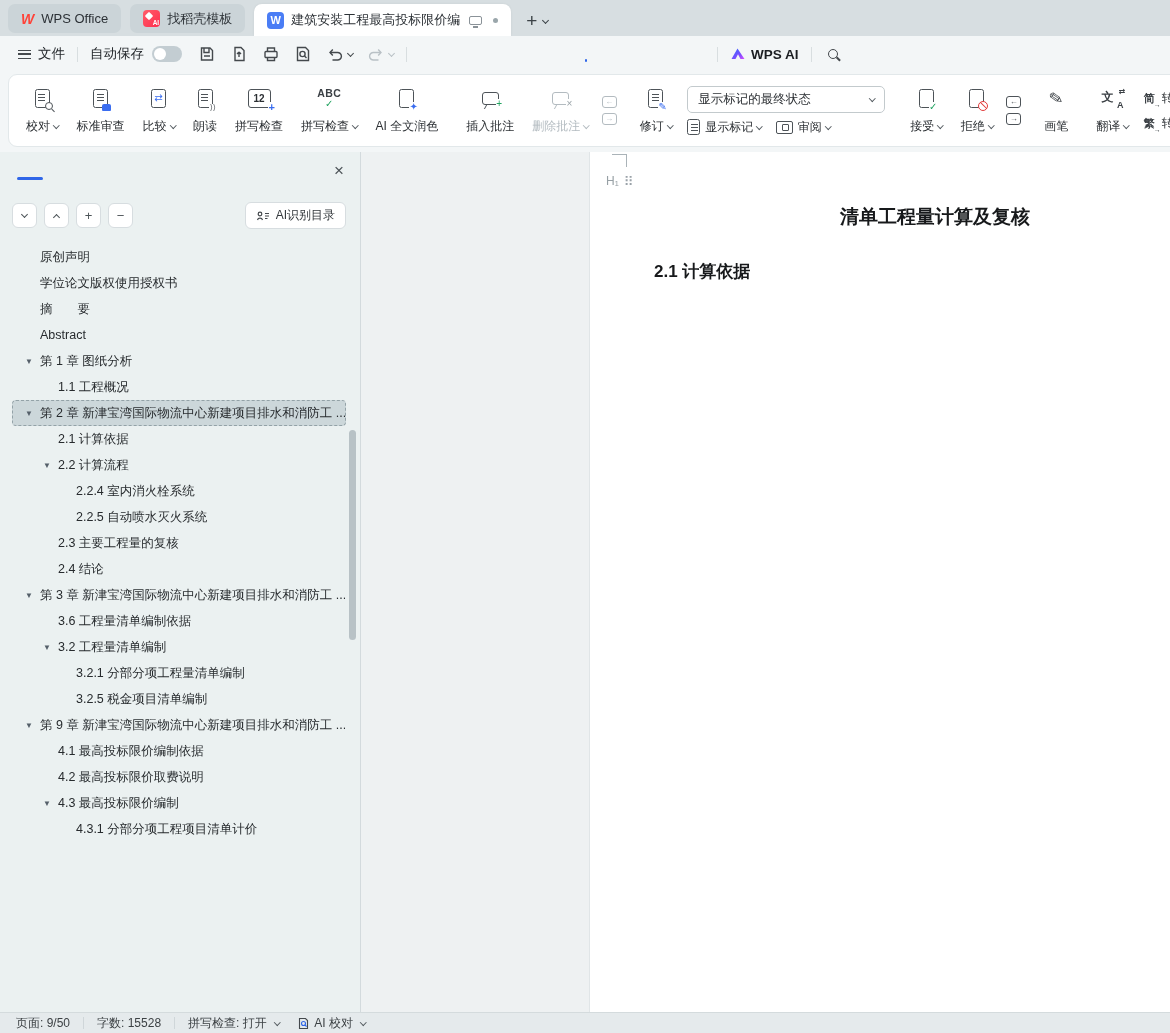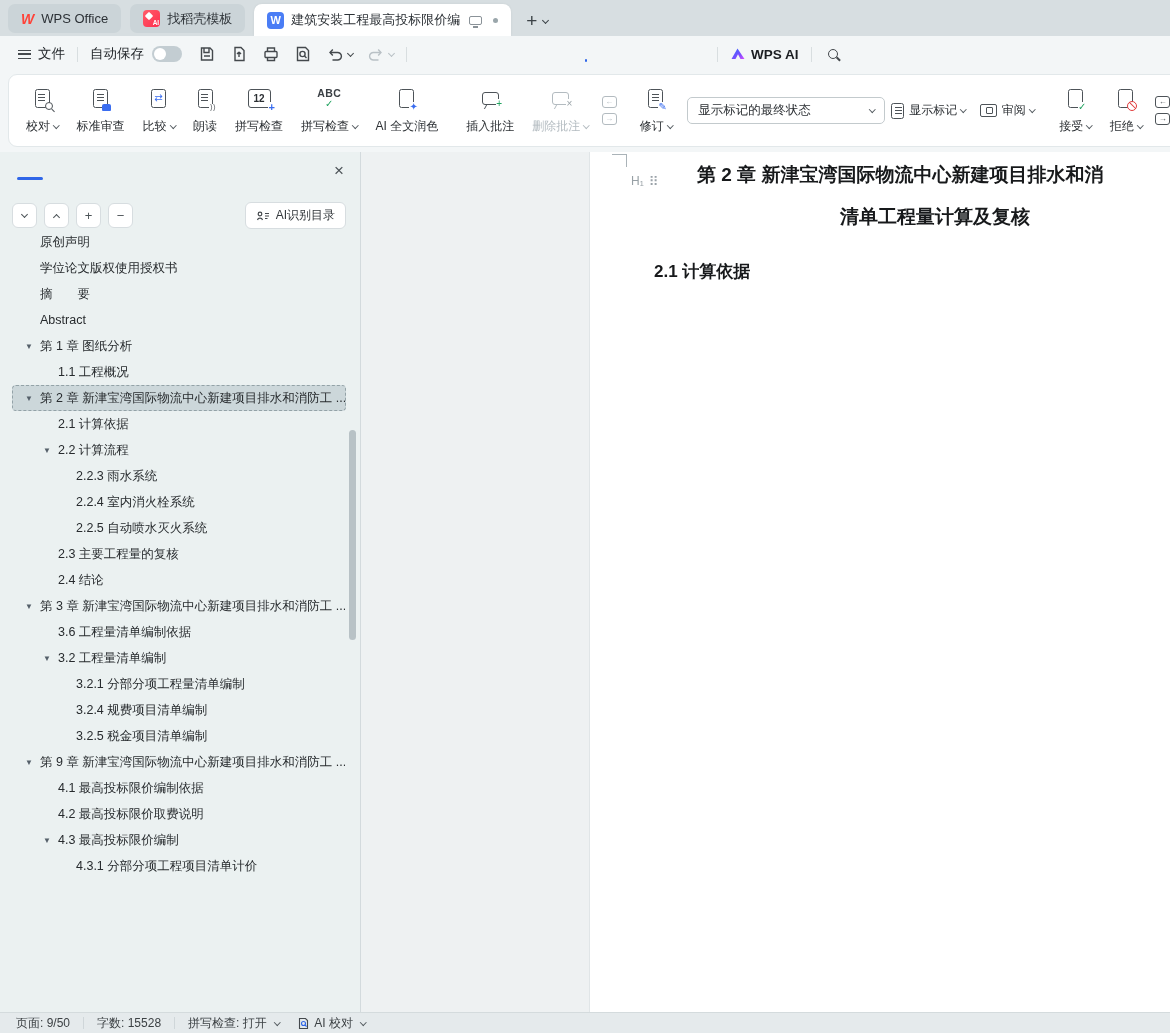--- a/index.html
+++ b/index.html
@@ -62,21 +62,21 @@
   .ispell{display:flex;flex-direction:column;align-items:center;line-height:1;font-weight:700}
   .ispell .abc{font-size:10.5px;color:#3b4045;letter-spacing:.5px}
   .ispell .ck{color:#21a360;font-size:10px;margin-top:1px}
   .ibub{width:17px;height:13px;border:1.5px solid currentColor;border-radius:3px;position:relative;background:#fff}
   .ibub::after{content:"";position:absolute;left:2px;bottom:-5px;width:4px;height:4px;border-left:1.5px solid currentColor;border-bottom:0;transform:skewX(-30deg)}
   .ibub .badge{background:#fff}
   .inav{width:15px;height:12px;border:1.3px solid currentColor;border-radius:3px;display:flex;align-items:center;justify-content:center;font-size:8px;line-height:1}
   .navcol{display:flex;flex-direction:column;gap:5px;margin:0 4px}
   .disabled{color:#b3bbc0}
   .disabled .ibub,.disabled .inav{border-color:#b3bbc0}
-  .colstack{display:flex;flex-direction:row;justify-content:center;gap:6px;padding:0 6px}
+  .colstack{display:flex;flex-direction:column;justify-content:center;gap:6px;padding:0 6px}
   .sel{width:198px;height:27px;border:1px solid #c3cacd;border-radius:5px;background:#fff;display:flex;align-items:center;padding:0 10px;font-size:12.5px;color:#2b2f33}
   .sel .cv{margin-left:auto}
   .minirow{display:flex;align-items:center;gap:14px}
   .mini{display:flex;align-items:center;gap:5px;font-size:12px;color:#2b2f33;white-space:nowrap}
   .ipane{width:17px;height:13px;border:1.5px solid #4d5358;border-radius:2px;position:relative}
   .ipane::after{content:"";position:absolute;right:3px;top:2px;bottom:2px;width:5px;border:1.2px solid #4d5358;border-radius:1px}
   .ipen{font-size:17px;color:#3b4045;transform:rotate(-10deg)}
   .itrans{position:relative;width:22px;height:20px;font-weight:600;color:#3b4045}
   .itrans .zh{position:absolute;left:0;top:0;font-size:12px}
   .itrans .en{position:absolute;right:0;bottom:-1px;font-size:9px}
@@ -92,32 +92,32 @@
   .sb-tabs{display:flex;align-items:center;height:36px;padding:0 16px;gap:24px;font-size:13.5px;color:#2e3438;margin-top:2px}
   .sb-tab{position:relative;padding:8px 0}
   .sb-tab.active{color:#2f66e8;font-weight:700}
   .sb-tab.active::after{content:"";position:absolute;left:1px;width:26px;bottom:0;height:3px;border-radius:2px;background:#2f66e8}
   .sb-close{margin-left:auto;font-size:17px;color:#4c5357;line-height:1}
   .sb-tools{display:flex;align-items:center;padding:0 12px;margin-top:12px}
   .sq{width:25px;height:25px;background:#fff;border:1px solid #d7dde0;border-radius:6px;display:flex;align-items:center;justify-content:center;margin-right:7px;color:#4c5357;font-size:13px}
   .sq .cv{margin:0 0 2px 0}
   .sq .cv.up{margin:3px 0 0 0}
   .ai-btn{margin-left:auto;height:27px;background:#fff;border:1px solid #d7dde0;border-radius:6px;display:flex;align-items:center;gap:6px;padding:0 10px;font-size:12px;color:#33383c;margin-right:2px}
-  .toc{position:absolute;top:77px;left:0;right:0}
+  .toc{position:absolute;top:92px;left:0;right:0}
   .toc-item{height:26px;display:flex;align-items:center;margin:0 14px 0 12px;border-radius:4px;font-size:12.5px;color:#272b2e;white-space:nowrap;overflow:hidden;border:1px dashed transparent}
   .toc-item .tri{width:17px;flex:0 0 17px;font-size:8px;color:#55606a;padding-left:2px}
   .lv0{padding-left:10px}.lv1{padding-left:28px}.lv2{padding-left:46px}
   .toc-item.selected{background:#ccd7da;border-color:#93a2a7}
   .sb-scroll{position:absolute;right:4px;top:278px;width:7px;height:210px;border-radius:4px;background:#b8c2c6}
 
   
   .docarea{flex:1;position:relative;background:#eef1f2;overflow:hidden}
   .page{position:absolute;left:228px;top:0;right:0;bottom:0;background:#fff;border-left:1px solid #e0e5e7;overflow:hidden}
   .corner{position:absolute;left:22px;top:2px;width:15px;height:13px;border-top:1px solid #aab3b8;border-right:1px solid #aab3b8}
-  .hmark{position:absolute;left:41px;top:22px;display:flex;align-items:flex-start;gap:5px;color:#97a0a5;font-size:12px}
+  .hmark{position:absolute;left:16px;top:22px;display:flex;align-items:flex-start;gap:5px;color:#97a0a5;font-size:12px}
   .hmark .drag{font-size:13px;color:#9aa2a8;letter-spacing:-1px}
   .ch1{position:absolute;left:107px;top:10px;font-size:19px;font-weight:700;color:#17191b;white-space:nowrap}
   .ch2{position:absolute;left:250px;top:52px;font-size:19px;font-weight:700;color:#17191b;white-space:nowrap}
   .sec{position:absolute;left:64px;top:108px;font-size:17px;font-weight:700;color:#17191b;white-space:nowrap}
   .para{position:absolute;left:95px;top:152px;font-size:15.5px;color:#141618;font-family:"Liberation Serif","DejaVu Serif",serif}
   .para .doc-line{height:31px;line-height:31px;white-space:nowrap}
   .doc-line.ind{padding-left:31px}
   .list{position:absolute;left:167px;top:388px;font-size:15.5px;color:#141618;font-family:"Liberation Serif","DejaVu Serif",serif}
   .list .doc-line{height:42px;line-height:24px;white-space:nowrap}
   .list .doc-line.tight{height:32px}
@@ -506,24 +506,20 @@
         <div class="toc-item lv1">
           <span class="tri" style="visibility: hidden;">▼</span>
           <span>2.1 计算依据</span>
         </div>
         <div class="toc-item lv1">
           <span class="tri">▼</span>
           <span>2.2 计算流程</span>
         </div>
         <div class="toc-item lv2">
           <span class="tri" style="visibility: hidden;">▼</span>
-          <span>2.2.3 雨水系统</span>
-        </div>
-        <div class="toc-item lv2">
-          <span class="tri" style="visibility: hidden;">▼</span>
           <span>2.2.4 室内消火栓系统</span>
         </div>
         <div class="toc-item lv2">
           <span class="tri" style="visibility: hidden;">▼</span>
           <span>2.2.5 自动喷水灭火系统</span>
         </div>
         <div class="toc-item lv1">
           <span class="tri" style="visibility: hidden;">▼</span>
           <span>2.3 主要工程量的复核</span>
         </div>
@@ -539,24 +535,20 @@
           <span class="tri" style="visibility: hidden;">▼</span>
           <span>3.6 工程量清单编制依据</span>
         </div>
         <div class="toc-item lv1">
           <span class="tri">▼</span>
           <span>3.2 工程量清单编制</span>
         </div>
         <div class="toc-item lv2">
           <span class="tri" style="visibility: hidden;">▼</span>
           <span>3.2.1 分部分项工程量清单编制</span>
-        </div>
-        <div class="toc-item lv2">
-          <span class="tri" style="visibility: hidden;">▼</span>
-          <span>3.2.4 规费项目清单编制</span>
         </div>
         <div class="toc-item lv2">
           <span class="tri" style="visibility: hidden;">▼</span>
           <span>3.2.5 税金项目清单编制</span>
         </div>
         <div class="toc-item lv0">
           <span class="tri">▼</span>
           <span>第 9 章 新津宝湾国际物流中心新建项目排水和消防工 ...</span>
         </div>
         <div class="toc-item lv1">
@@ -580,21 +572,20 @@
     <span class="sb-scroll"></span>
   </aside>
 
   <main class="docarea">
     <div class="page">
       <span class="corner"></span>
       <span class="hmark">
         <span>H₁</span>
         <span class="drag">⠿</span>
       </span>
-      <div class="ch1">第 2 章 新津宝湾国际物流中心新建项目排水和消</div>
       <div class="ch2">清单工程量计算及复核</div>
       <div class="sec">2.1 计算依据</div>
 
       <div class="para">
 
       <div class="doc-line ind"></div>
           <div class="doc-line"></div>
           <div class="doc-line"></div>
           <div class="doc-line"></div>
           <div class="doc-line"></div>

